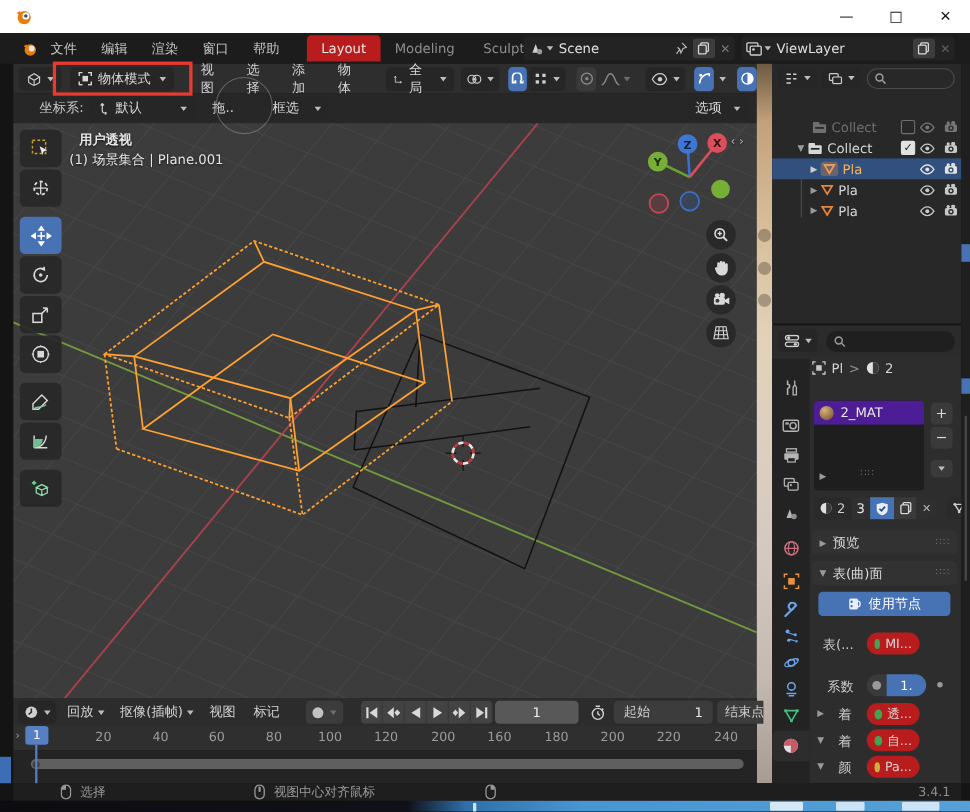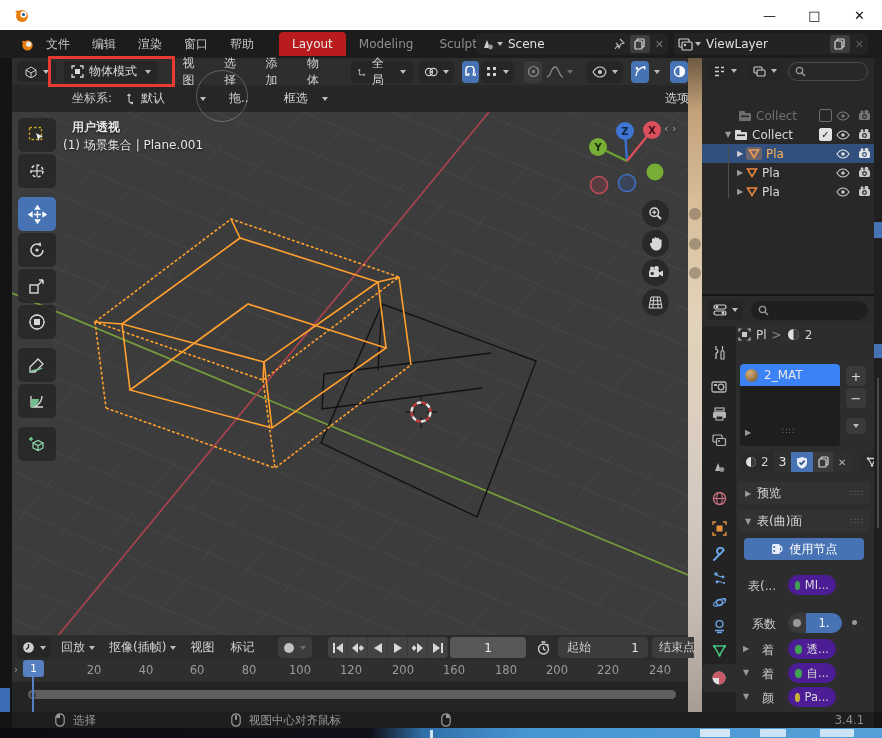--- a/index.html
+++ b/index.html
@@ -37,21 +37,21 @@
   .ol-row .ic{margin-right:4px}
   .tri{font-size:8px;color:#9a9a9a;width:12px;text-align:center}
   .cb{width:13px;height:13px;border-radius:2px;border:1px solid #8a8a8a;display:flex;align-items:center;justify-content:center;font-size:10px;color:#1a1a1a}
   .cb.on{background:#e2e2e2;border-color:#e2e2e2}
   #properties{left:702px;top:296px;width:172px;height:416px;background:#2d2d2d}
   #prop-tabs{position:absolute;left:0;top:30px;width:34px;height:386px;background:#232323}
   .ptab{position:absolute;left:0;width:34px;height:24px;display:flex;align-items:center;justify-content:center}
   .ptab.active{background:#2d2d2d;border-radius:5px 0 0 5px}
   .panel-hdr{position:absolute;left:738px;width:132px;height:22px;background:#323232;border-radius:4px;display:flex;align-items:center;padding:0 6px;gap:5px;color:#dcdcdc}
   .grip{margin-left:auto;color:#6d6d6d;font-size:9px;letter-spacing:1px}
-  .val-chip{position:absolute;height:20px;background:#4c1d95;border-radius:10px;display:flex;align-items:center;gap:5px;padding:0 7px;color:#d8d8d8;font-size:11.5px}
+  .val-chip{position:absolute;height:20px;background:#b91c1c;border-radius:10px;display:flex;align-items:center;gap:5px;padding:0 7px;color:#d8d8d8;font-size:11.5px}
   .dot{width:9px;height:9px;border-radius:50%;display:inline-block}
   .plabel{position:absolute;color:#c9c9c9;font-size:12px}
   
   #tl-header{left:12px;top:635px;width:676px;height:25px;background:#2c2c2c;display:flex;align-items:center}
   #tl-ruler{left:12px;top:660px;width:676px;height:22px;background:#2f2f2f}
   #tl-channels{left:12px;top:682px;width:676px;height:30px;background:#242424}
   .tick{position:absolute;top:3px;width:30px;text-align:center;color:#9b9b9b;font-size:11.5px}
   .pbtn{width:20px;height:21px;background:#434343;display:flex;align-items:center;justify-content:center;border-right:1px solid #383838}
   
   #statusbar{left:12px;top:712px;width:862px;height:16px;background:#1e1e1e;display:flex;align-items:center;color:#9a9a9a;font-size:11.5px}
@@ -218,34 +218,34 @@
       <svg width="13" height="13" viewBox="0 0 13 13">
           <circle cx="6.5" cy="6.5" r="5" fill="none" stroke="#fff" stroke-width="1.3"></circle>
           <path d="M6.5,1.5 A5,5 0 0 1 6.5,11.5 Z" fill="#fff"></path>
         </svg>
     </span>
   </div>
 
   <div class="abs" style="left:48px;top:56px;width:127px;height:31px;border:3px solid #e83a30;z-index:40"></div>
 
   <div id="vp-settings" class="abs">
-    <span style="margin-left:60px;color:#c9c9c9">坐标系:</span>
+    <span style="margin-left:24px;color:#c9c9c9">坐标系:</span>
     <span class="chip" style="margin-left:6px;width:95px">
       <svg width="11" height="12" viewBox="0 0 11 12">
           <path d="M4,1 V8 M4,1 L2.5,3 M4,1 L5.5,3 M4,8 C4,10 6,10 8,10 M8,10 L6.5,9 M8,10 L6.5,11" stroke="#cfcfcf" stroke-width="1.1" fill="none"></path>
         </svg>
       <span>默认</span>
       <span class="dn" style="margin-left:auto"></span>
     </span>
     <span style="margin-left:16px;color:#d2d2d2">拖..</span>
     <span class="chip" style="margin-left:28px;width:58px">
       <span>框选</span>
       <span class="dn" style="margin-left:auto"></span>
     </span>
-    <span class="chip" style="position:absolute;left:646px;width:55px">
+    <span class="chip" style="position:absolute;left:613px;width:55px">
       <span>选项</span>
       <span class="dn" style="margin-left:auto"></span>
     </span>
   </div>
 
   <div class="abs" style="left:196px;top:70px;width:52px;height:52px;border:1.5px solid rgba(255,255,255,.25);border-radius:50%;z-index:30"></div>
 
   <div id="viewport" class="abs">
     <svg width="676" height="523" viewBox="0 0 676 523">
       <rect width="676" height="523" fill="#3c3c3c"></rect>
@@ -738,21 +738,21 @@
       <span style="color:#8a8a8a">&gt;</span>
       <svg width="13" height="13" viewBox="0 0 13 13">
           <circle cx="6.5" cy="6.5" r="5.5" fill="#e0e0e0"></circle>
           <path d="M6.5,1 A5.5,5.5 0 0 1 6.5,12 Z" fill="#3a3a3a"></path>
         </svg>
       <span style="color:#d5d5d5">2</span>
 
     </div>
 
     <div class="abs" style="left:38px;top:68px;width:100px;height:82px;background:#1e1e1e;border-radius:4px;overflow:hidden">
-      <div class="flex" style="height:22px;background:#3b82f6;padding:0 5px;gap:6px">
+      <div class="flex" style="height:22px;background:#4c1d95;padding:0 5px;gap:6px">
         <span style="width:13px;height:13px;border-radius:50%;background:radial-gradient(circle at 35% 30%,#d8b27c,#6b4a28)"></span>
         <span style="color:#e8e8e8">2_MAT</span>
       </div>
       <div class="abs" style="left:5px;top:64px;color:#9a9a9a;font-size:8px">▶</div>
       <div class="abs" style="left:42px;top:62px;color:#6d6d6d;font-size:9px;letter-spacing:1px">∷∷</div>
     </div>
     <span class="abs icon-sp" style="left:144px;top:70px;width:20px;height:20px;background:#3a3a3a;border-radius:4px;color:#d8d8d8;font-size:13px">+</span>
     <span class="abs icon-sp" style="left:144px;top:92px;width:20px;height:20px;background:#3a3a3a;border-radius:4px;color:#d8d8d8;font-size:13px">−</span>
     <span class="abs icon-sp" style="left:144px;top:122px;width:20px;height:16px;background:#3a3a3a;border-radius:4px">
         <span class="dn"></span>

